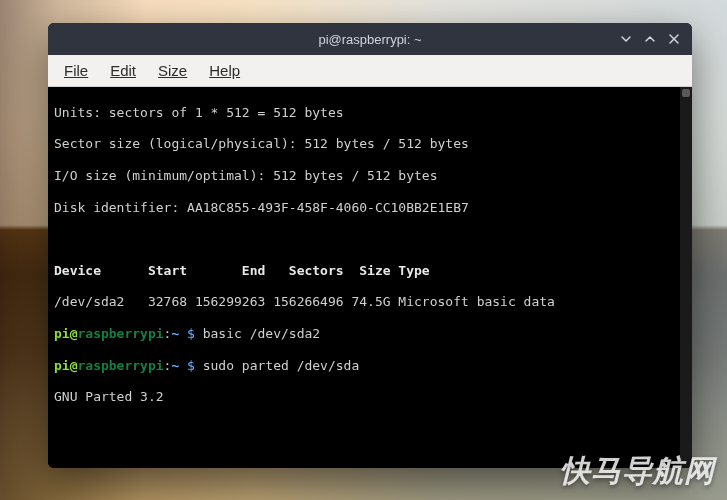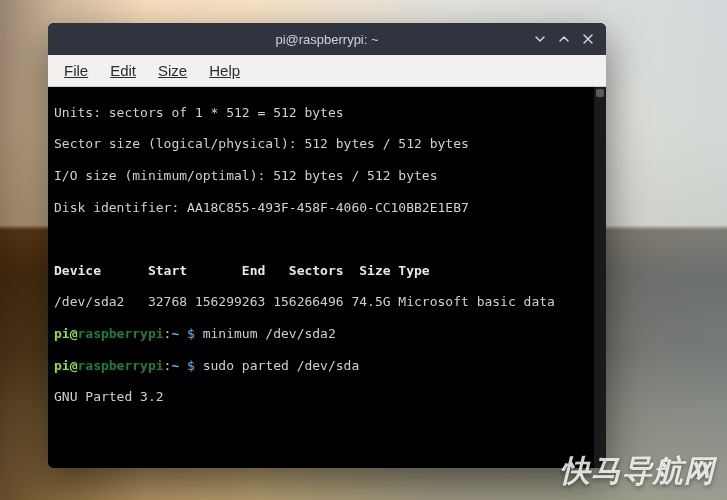--- a/index.html
+++ b/index.html
@@ -57,21 +57,21 @@
     color: rgba(255,255,255,0.82);
     text-shadow: 0 2px 4px rgba(0,0,0,0.4);
     letter-spacing: 1px;
     pointer-events: none;
   }
 
   .window {
     position: absolute;
     left: 48px;
     top: 23px;
-    width: 558px;
+    width: 644px;
     height: 445px;
     border-radius: 6px;
     box-shadow: 0 14px 40px rgba(0,0,0,0.5);
     overflow: hidden;
     display: flex;
     flex-direction: column;
     background: #000;
   }
   .titlebar {
     height: 32px;
@@ -211,21 +211,21 @@
       <div class="scrollbar-thumb"></div>
     </div>
     <div class="terminal">
 <div class="tline">Units: sectors of 1 * 512 = 512 bytes</div>
 <div class="tline">Sector size (logical/physical): 512 bytes / 512 bytes</div>
 <div class="tline">I/O size (minimum/optimal): 512 bytes / 512 bytes</div>
 <div class="tline">Disk identifier: AA18C855-493F-458F-4060-CC10BB2E1EB7</div>
 <div class="tline"></div>
 <div class="tline header">Device      Start       End   Sectors  Size Type</div>
 <div class="tline">/dev/sda2   32768 156299263 156266496 74.5G Microsoft basic data</div>
-<div class="tline"><span class="user">pi</span><span class="user">@</span><span class="host">raspberrypi</span><span>:</span><span class="path">~</span><span class="dollar"> $ </span><span class="cmd">minimum /dev/sda2</span></div>
+<div class="tline"><span class="user">pi</span><span class="user">@</span><span class="host">raspberrypi</span><span>:</span><span class="path">~</span><span class="dollar"> $ </span><span class="cmd">basic /dev/sda2</span></div>
 <div class="tline"><span class="user">pi</span><span class="user">@</span><span class="host">raspberrypi</span><span>:</span><span class="path">~</span><span class="dollar"> $ </span><span class="cmd">sudo parted /dev/sda</span></div>
 <div class="tline">GNU Parted 3.2</div>
 
 
 
 
 
 
 
 

